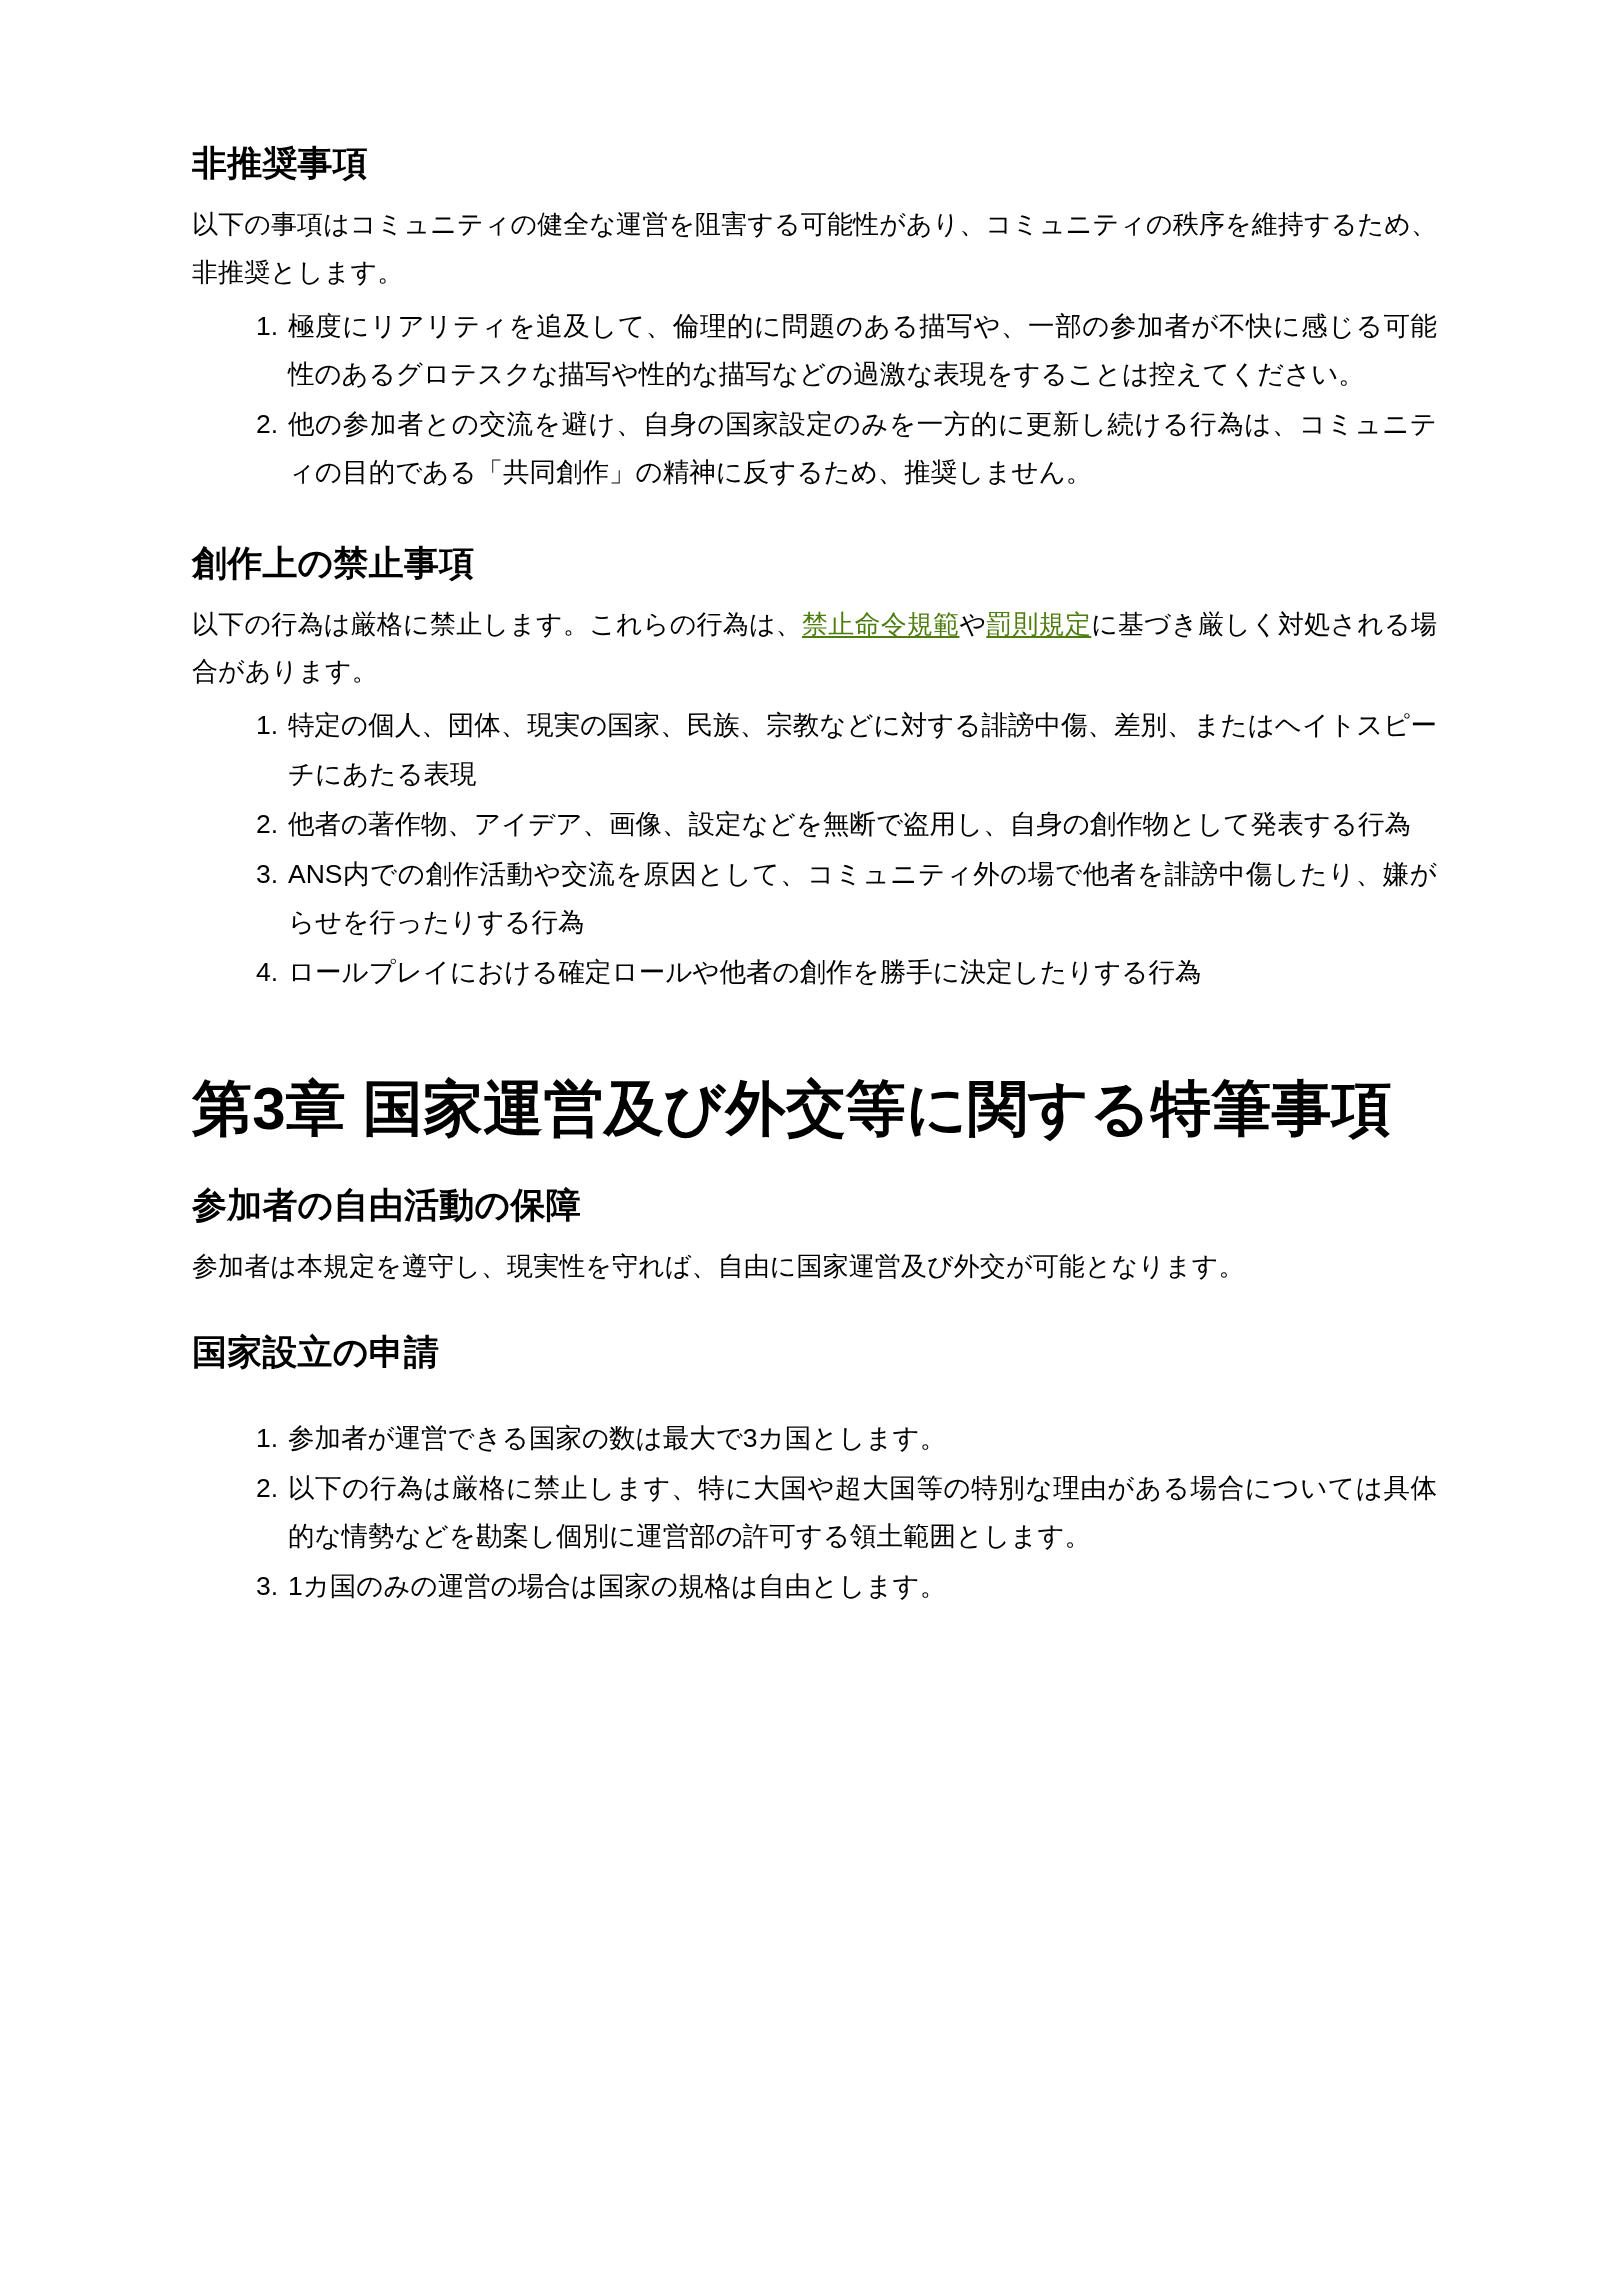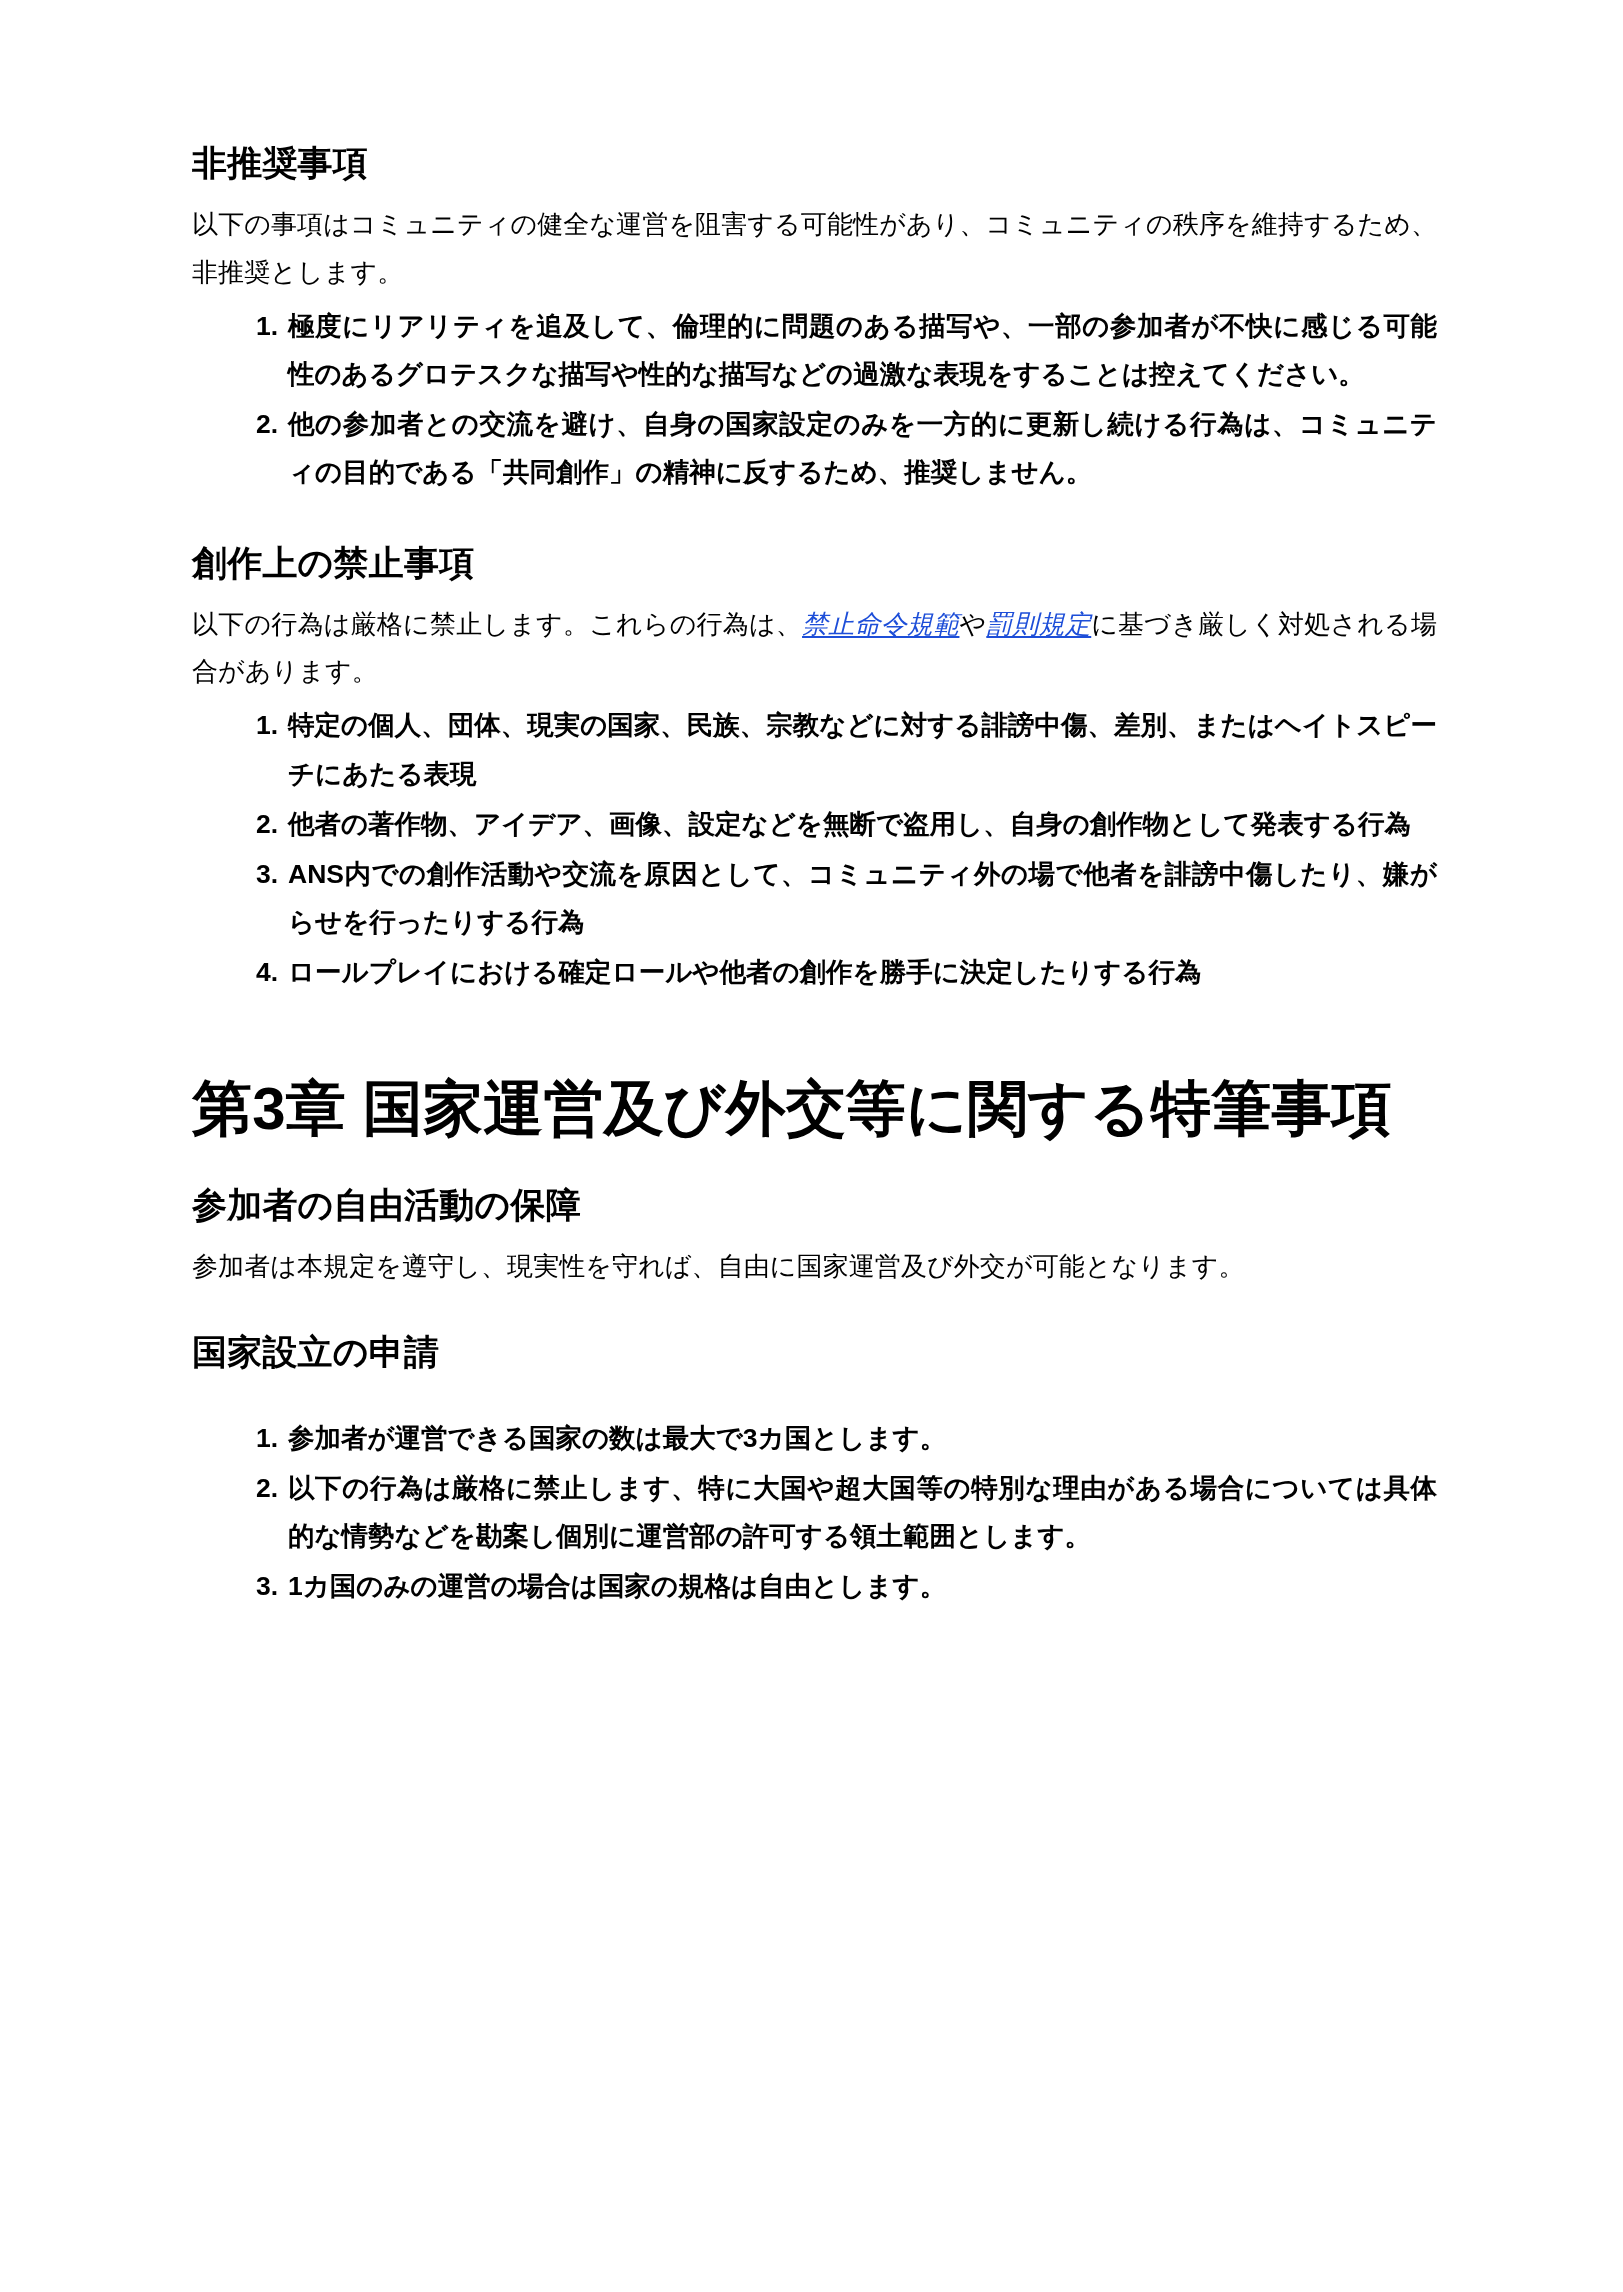--- a/index.html
+++ b/index.html
@@ -68,38 +68,36 @@
   }
   ol.numlist > li {
     position: relative;
     font-size: 26.5px;
     line-height: 1.82;
     margin: 0 0 2px 0;
     text-align: justify;
     text-justify: inter-character;
     counter-increment: itm;
     padding-left: 0;
-    font-weight: bold;
   }
   ol.numlist > li::before {
     content: counter(itm) ".";
     position: absolute;
     left: -49px;
     width: 39px;
     text-align: right;
     font-size: 26.5px;
     line-height: 1.82;
   }
 
   
   a.doc-link {
-    color: #1d4ed8;
+    color: #4d7c0f;
     text-decoration: underline;
     text-underline-offset: 2.9px;
-    font-style: italic;
   }
 
   .inline-text { white-space: normal; }
 </style>
 </head>
 <body>
 
 <div class="page">
   <div class="doc-body">
 

